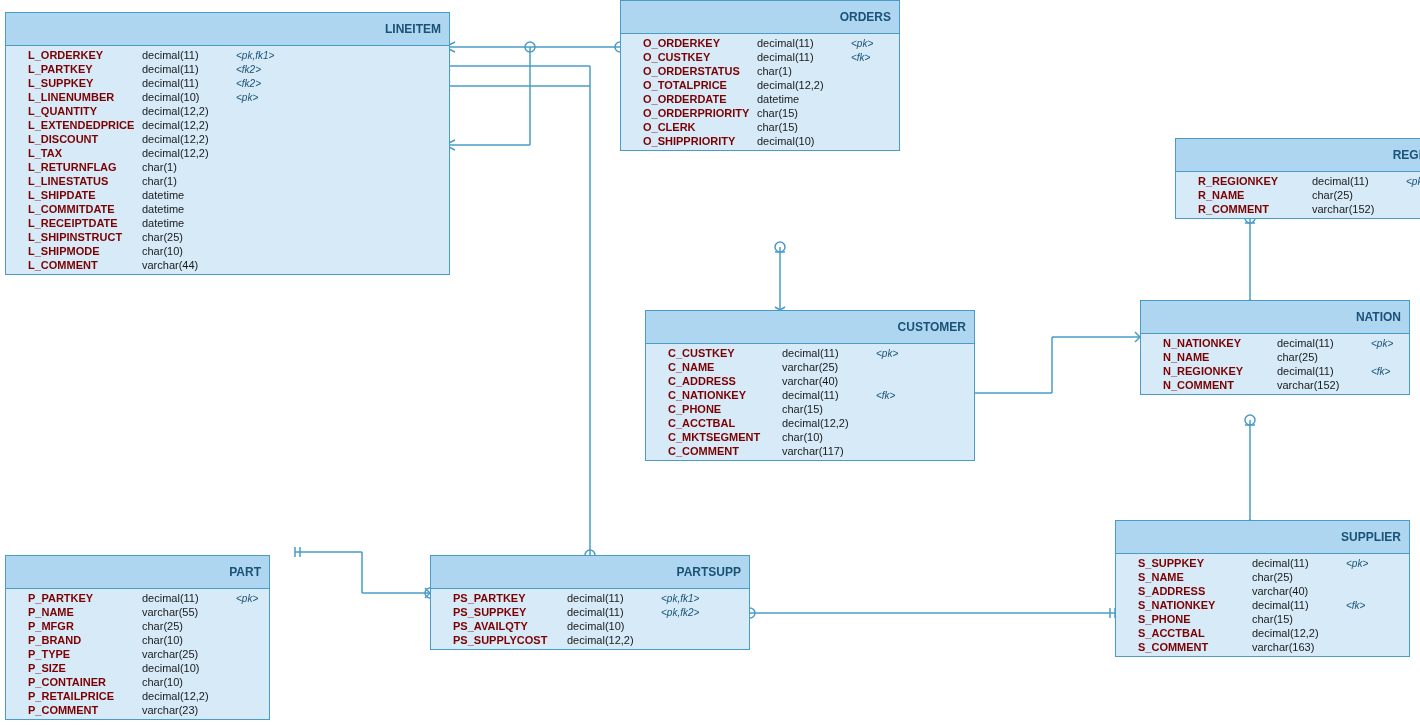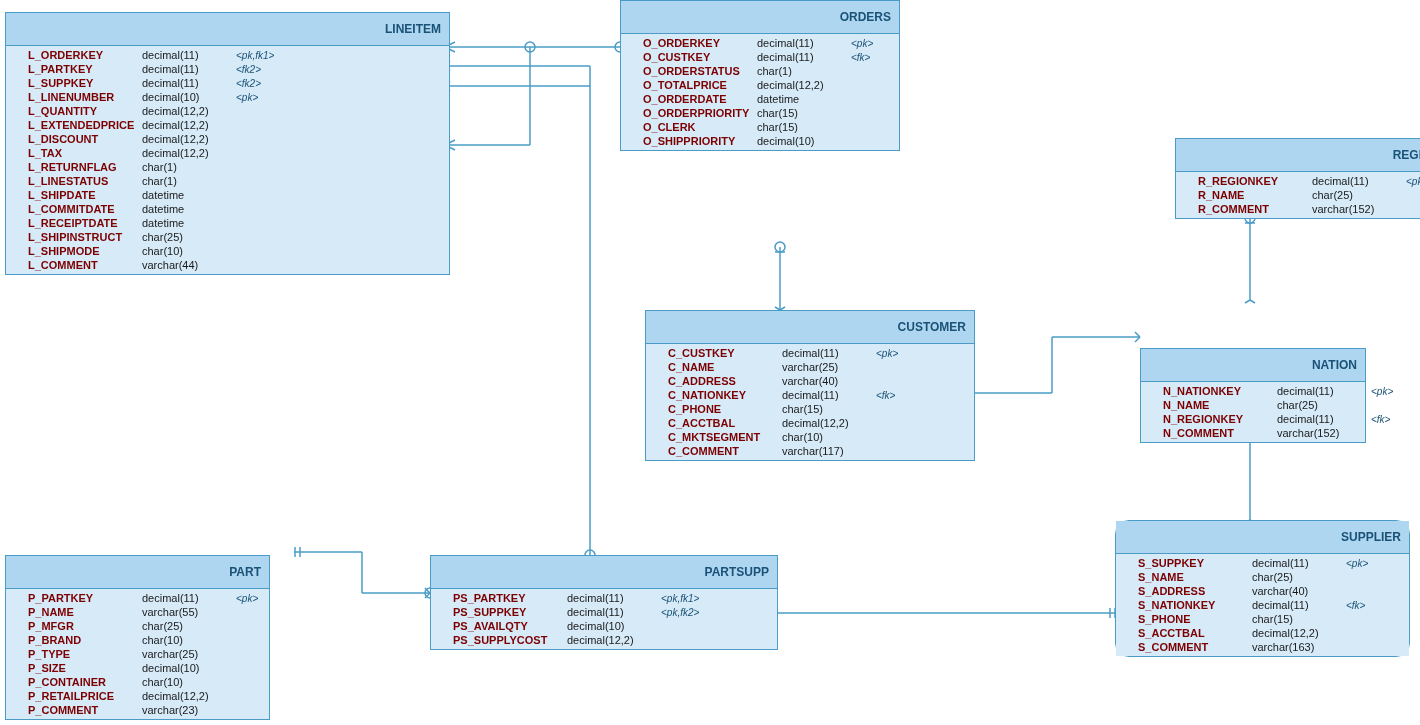--- a/index.html
+++ b/index.html
@@ -363,21 +363,21 @@
           <span class="er-col-key"></span>
         </div>
       <div class="er-row">
           <span class="er-col-name">R_COMMENT</span>
           <span class="er-col-type">varchar(152)</span>
           <span class="er-col-key"></span>
         </div>
     </div>
   </div>
 
-  <div class="er-table" style="left:1140px; top:300px; width:226px;margin-top:48px;">
+  <div class="er-table" style="left:1140px; top:300px; width:270px;">
     <div class="er-table-header">NATION</div>
     <div class="er-table-body">
       <div class="er-row">
           <span class="er-col-name">N_NATIONKEY</span>
           <span class="er-col-type">decimal(11)</span>
           <span class="er-col-key">&lt;pk&gt;</span>
         </div>
       <div class="er-row">
           <span class="er-col-name">N_NAME</span>
           <span class="er-col-type">char(25)</span>
@@ -389,21 +389,21 @@
           <span class="er-col-key">&lt;fk&gt;</span>
         </div>
       <div class="er-row">
           <span class="er-col-name">N_COMMENT</span>
           <span class="er-col-type">varchar(152)</span>
           <span class="er-col-key"></span>
         </div>
     </div>
   </div>
 
-  <div class="er-table" style="left:1115px; top:520px; width:295px;border-radius:14px;">
+  <div class="er-table" style="left:1115px; top:520px; width:295px;">
     <div class="er-table-header">SUPPLIER</div>
     <div class="er-table-body">
       <div class="er-row">
           <span class="er-col-name">S_SUPPKEY</span>
           <span class="er-col-type">decimal(11)</span>
           <span class="er-col-key">&lt;pk&gt;</span>
         </div>
       <div class="er-row">
           <span class="er-col-name">S_NAME</span>
           <span class="er-col-type">char(25)</span>
@@ -481,21 +481,21 @@
           <span class="er-col-key"></span>
         </div>
       <div class="er-row">
           <span class="er-col-name">P_COMMENT</span>
           <span class="er-col-type">varchar(23)</span>
           <span class="er-col-key"></span>
         </div>
     </div>
   </div>
 
-  <div class="er-table" style="left:430px; top:555px; width:348px;">
+  <div class="er-table" style="left:430px; top:555px; width:320px;">
     <div class="er-table-header">PARTSUPP</div>
     <div class="er-table-body">
       <div class="er-row">
           <span class="er-col-name">PS_PARTKEY</span>
           <span class="er-col-type">decimal(11)</span>
           <span class="er-col-key">&lt;pk,fk1&gt;</span>
         </div>
       <div class="er-row">
           <span class="er-col-name">PS_SUPPKEY</span>
           <span class="er-col-type">decimal(11)</span>

